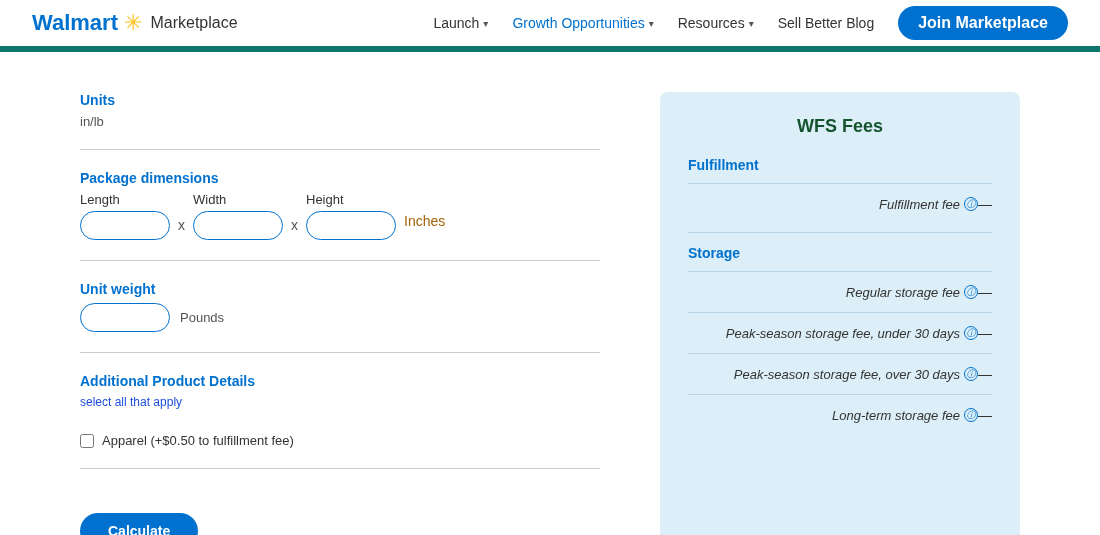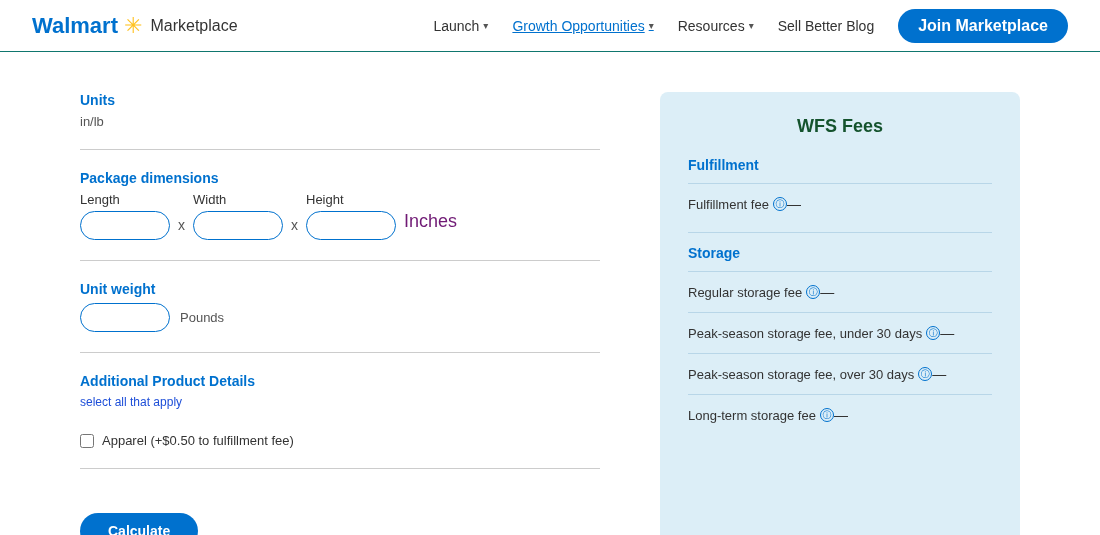--- a/index.html
+++ b/index.html
@@ -5,21 +5,21 @@
     * { box-sizing: border-box; margin: 0; padding: 0; }
     body { font-family: 'Arial', sans-serif; background: #fff; color: #333; font-size: 14px; }
 
     
     .header {
       display: flex;
       align-items: center;
       justify-content: space-between;
       padding: 0 32px;
       height: 52px;
-      border-bottom: 1px solid #0f766e;
+      border-bottom: 6px solid #0f766e;
       background: #fff;
     }
     .header-logo {
       display: flex;
       align-items: center;
       gap: 6px;
     }
     .logo-text-walmart {
       font-size: 22px;
       font-weight: bold;
@@ -43,21 +43,20 @@
       display: flex;
       align-items: center;
       gap: 4px;
       font-size: 14px;
       color: #333;
       cursor: pointer;
       text-decoration: none;
     }
     .nav-item.active {
       color: #0071ce;
-      text-decoration: underline;
     }
     .nav-chevron {
       font-size: 10px;
       color: #555;
     }
     .nav-join-btn {
       background: #0071ce;
       color: #fff;
       border: none;
       border-radius: 24px;
@@ -129,22 +128,22 @@
       color: #333;
     }
 
     .x-separator {
       font-size: 14px;
       color: #555;
       margin-top: 18px;
     }
 
     .inches-label {
-      font-size: 18px;
-      color: #701a75;
+      font-size: 14px;
+      color: #a16207;
       margin-top: 10px;
     }
 
     .weight-row {
       display: flex;
       align-items: center;
       gap: 10px;
       margin-top: 4px;
     }
 
@@ -213,24 +212,25 @@
 
     .fee-section-label {
       font-size: 14px;
       font-weight: bold;
       color: #0071ce;
       margin-bottom: 10px;
     }
 
     .fee-row {
       display: flex;
-      justify-content: flex-start;
+      justify-content: flex-end;
       align-items: center;
       padding: 12px 0;
       border-top: 1px solid #b8d6e8;
+      font-style: italic;
     }
 
     .fee-row:first-of-type {
       border-top: none;
     }
 
     .fee-name {
       font-size: 13px;
       color: #333;
       display: flex;

